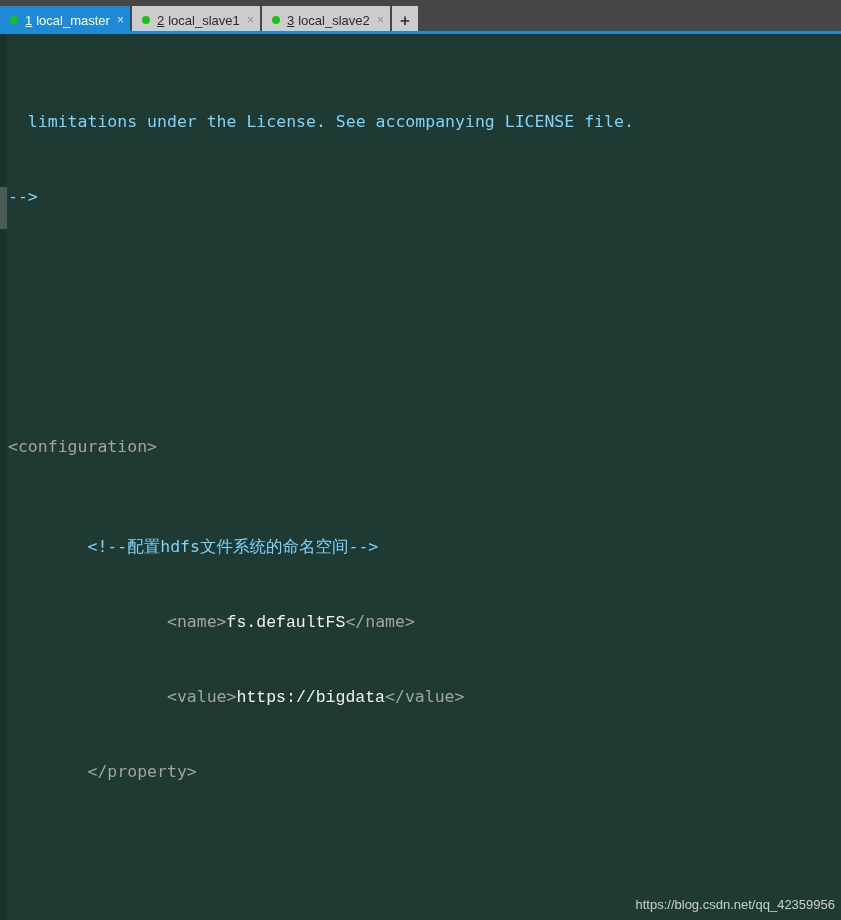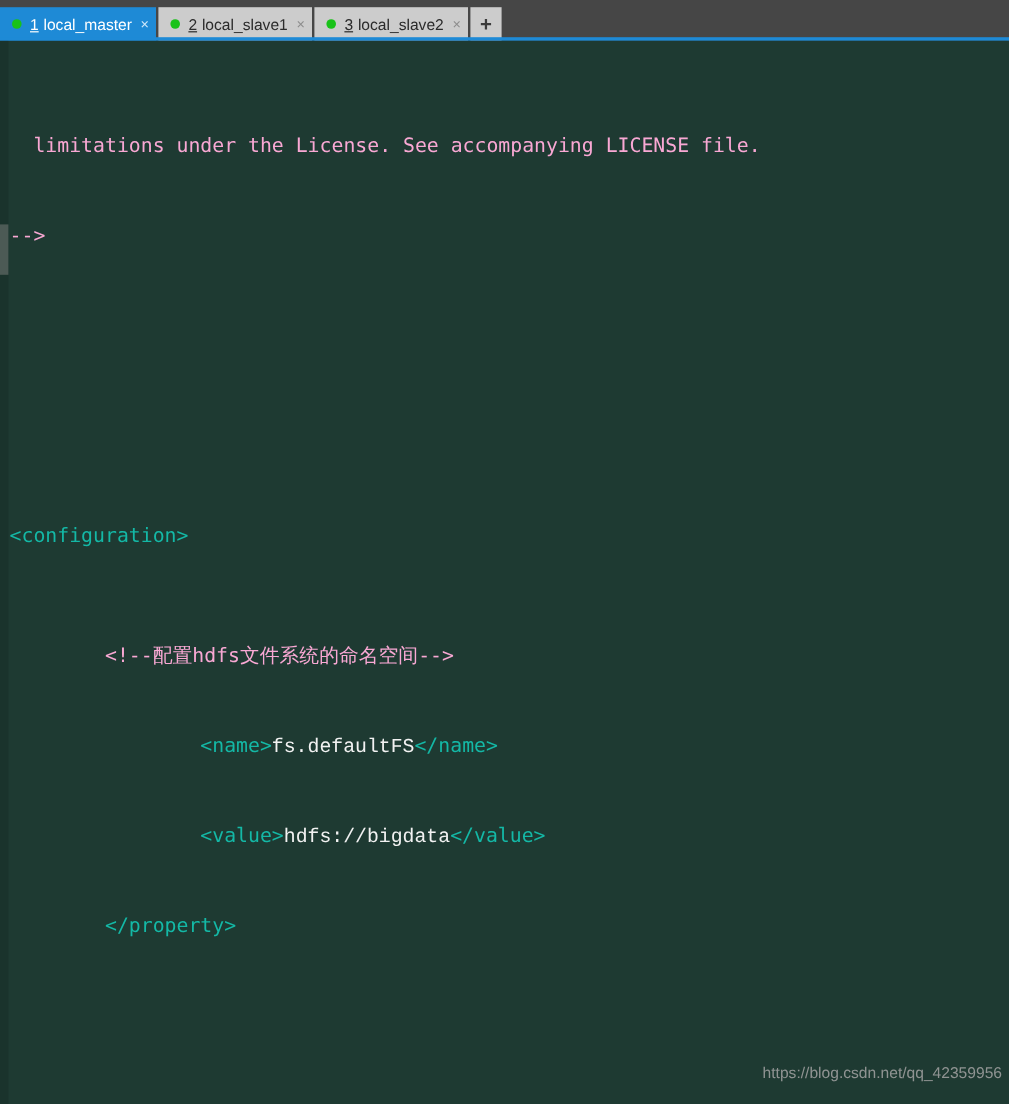--- a/index.html
+++ b/index.html
@@ -128,45 +128,45 @@
     line-height: 25px;
     white-space: pre;
     letter-spacing: 0px;
   }
   .line {
     height: 25px;
     padding-left: 8px;
     box-sizing: border-box;
   }
 
-  .tag      { color: #14b8a6; margin-top: 38px; }
+  .tag      { color: #a3a3a3; margin-top: 38px; }
   .txt      { color: #f2f2f2; font-family: Liberation Mono, monospace; }
-  .cmt      { color: #f9a8d4; }
+  .cmt      { color: #7dd3fc; }
 
   
   .statusline {
     position: absolute;
     left: 0;
     bottom: 0;
     width: 841px;
     height: 28px;
     padding-left: 8px;
     box-sizing: border-box;
     font-family: "DejaVu Sans Mono", "Liberation Mono", monospace;
     font-size: 16.5px;
     line-height: 25px;
     color: #ffffff;
     font-weight: bold;
     white-space: pre;
   }
   .watermark {
     position: absolute;
     right: 6px;
-    bottom: 19px;
-    color: #a3a3a3;
+    bottom: 8px;
+    color: #e5e5e5;
     font-family: "Liberation Sans", sans-serif;
     font-size: 13px;
     opacity: 0.85;
     white-space: nowrap;
   }
 </style>
 </head>
 <body>
 
 <div class="tabbar">
@@ -207,21 +207,21 @@
 
     <div class="line"><span class="cmt">  limitations under the License. See accompanying LICENSE file.</span></div>
     <div class="line"><span class="cmt">--&gt;</span></div>
     <div class="line"><span></span></div>
     <div class="line"><span></span></div>
 
     <div class="line"><span class="tag">&lt;configuration&gt;</span></div>
 
     <div class="line"><span class="cmt">        &lt;!--配置hdfs文件系统的命名空间--&gt;</span></div>
     <div class="line"><span class="tag">                &lt;name&gt;</span><span class="txt">fs.defaultFS</span><span class="tag">&lt;/name&gt;</span></div>
-    <div class="line"><span class="tag">                &lt;value&gt;</span><span class="txt">hdfs://bigdata</span><span class="tag">&lt;/value&gt;</span></div>
+    <div class="line"><span class="tag">                &lt;value&gt;</span><span class="txt">https://bigdata</span><span class="tag">&lt;/value&gt;</span></div>
     <div class="line"><span class="tag">        &lt;/property&gt;</span></div>
 
     
     
     
     
     
 
     
     

